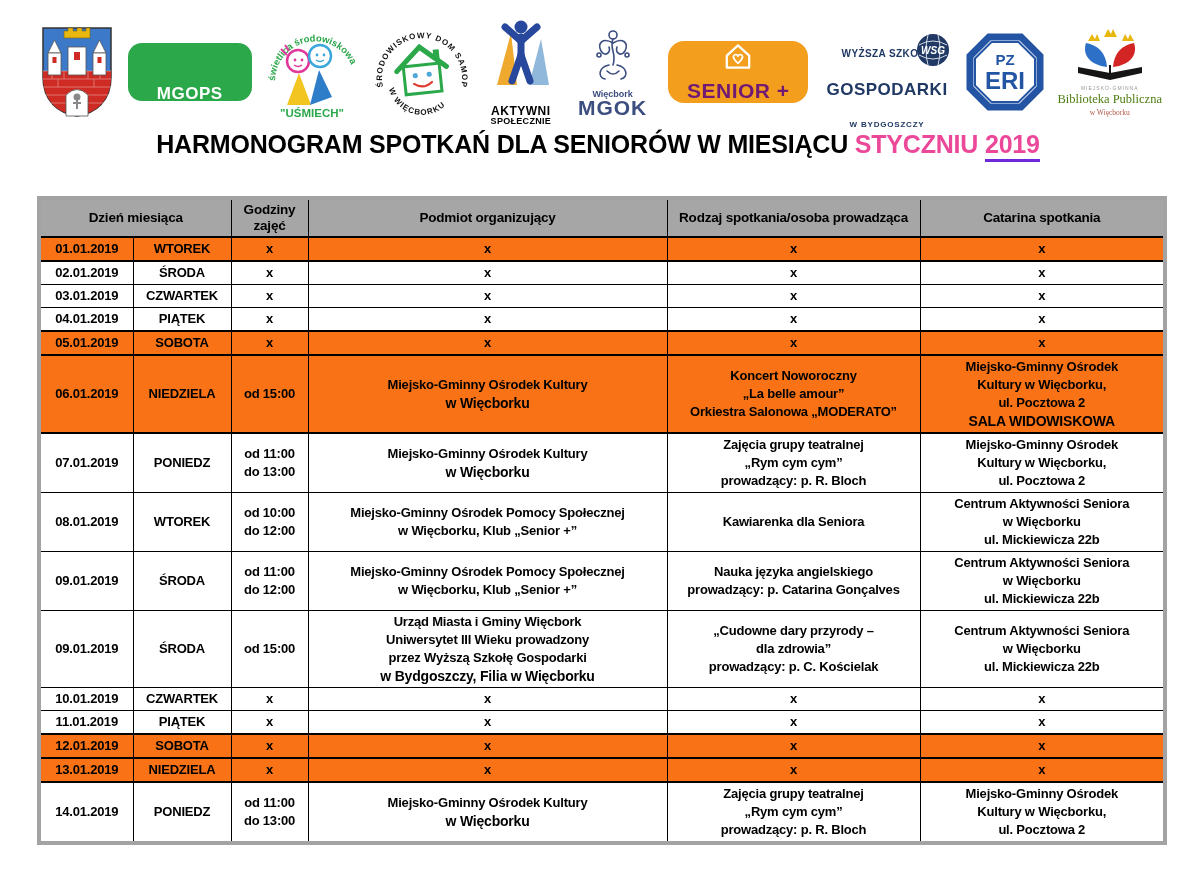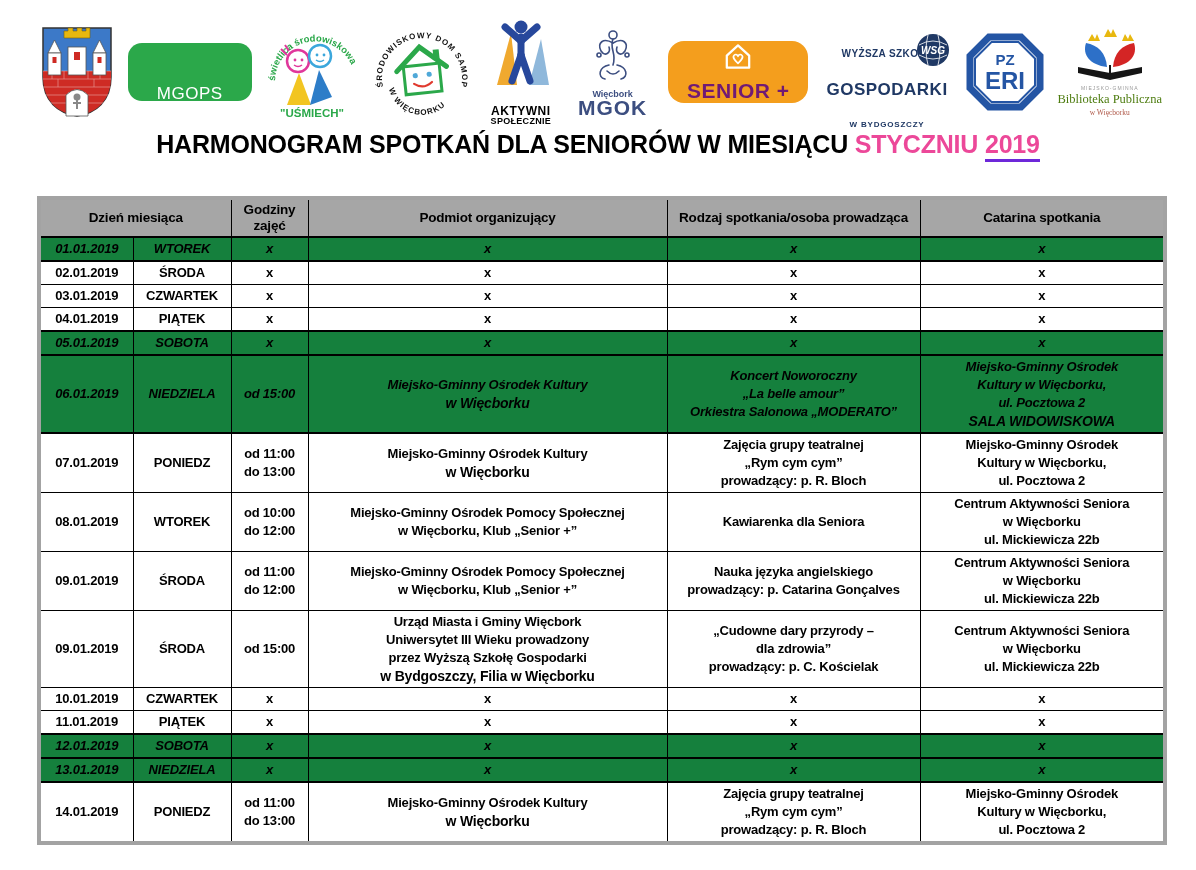--- a/index.html
+++ b/index.html
@@ -6,21 +6,21 @@
   .page{position:relative;width:1196px;height:870px;background:#fff;overflow:hidden;
         font-family:"Liberation Sans","DejaVu Sans",sans-serif;color:#000;}
 
   
   .logo-strip{position:absolute;top:22px;left:40px;right:34px;height:100px;
               display:flex;justify-content:space-between;align-items:center;}
   .logo{flex:0 0 auto;display:flex;flex-direction:column;align-items:center;justify-content:center;}
 
   .green-pill{width:124px;height:58px;background:#2BA84A;border-radius:14px;
               display:flex;align-items:center;justify-content:center;gap:6px;}
-  .green-pill .txt{color:#fff;font-weight:normal;line-height:1;margin-top:48px;}
+  .green-pill .txt{color:#fff;font-weight:bold;line-height:1;margin-top:48px;}
   .green-pill .txt .l1{font-size:17px;letter-spacing:.5px;}
   .green-pill .txt .l2{font-size:9.5px;letter-spacing:1.2px;margin-top:2px;}
 
   .senior-pill{width:140px;height:62px;background:#F49E1D;border-radius:16px;
                display:flex;align-items:center;justify-content:center;gap:7px;}
   .senior-pill .txt{color:#701a75;font-weight:bold;font-size:21px;letter-spacing:.5px;}
 
   .wsg{position:relative;width:130px;height:62px;color:#1F3864;text-align:center;gap:22px;}
   .wsg .l1{font-size:10px;font-weight:bold;letter-spacing:.4px;margin-top:32px;}
   .wsg .l2{font-size:17px;font-weight:bold;letter-spacing:.5px;line-height:1;}
@@ -47,21 +47,21 @@
 
   
   table.schedule{position:absolute;top:196px;left:37px;width:1126px;
                  border-collapse:collapse;table-layout:fixed;
                  font-size:13px;font-weight:bold;letter-spacing:-0.2px;}
   table.schedule th,table.schedule td{border:1px solid #000;text-align:center;
                  vertical-align:middle;padding:2px 3px;line-height:18px;overflow:hidden;}
   table.schedule{border:4px solid #a3a3a3;}
   table.schedule th{background:#A6A6A6;height:32px;font-size:13.5px;line-height:16px;}
   table.schedule thead tr th{border-bottom:2px solid #000;}
-  tr.shaded td{background:#15803d;border-top-width:2px;border-bottom-width:2px;font-style:italic;}
+  tr.shaded td{background:#f97316;border-top-width:2px;border-bottom-width:2px;}
   tr.row-x td{height:18px;}
   td .em{font-size:14px;}
 </style>
 </head>
 <body>
 
 <div class="page">
 
   <div class="logo-strip">
 

